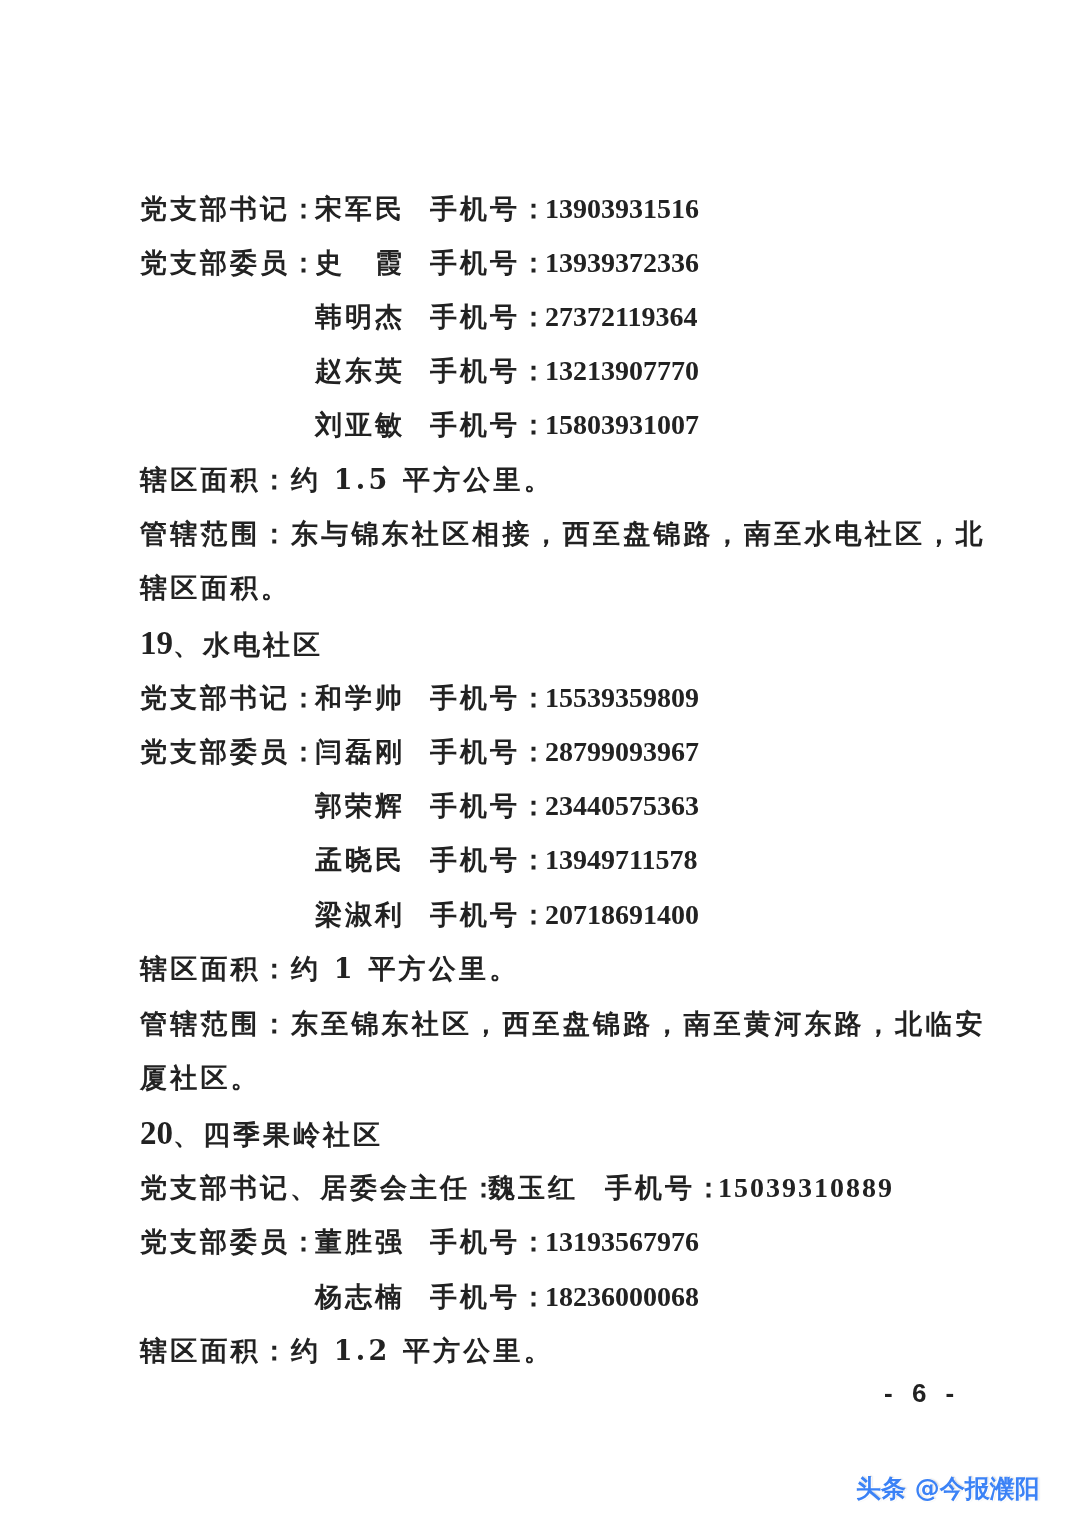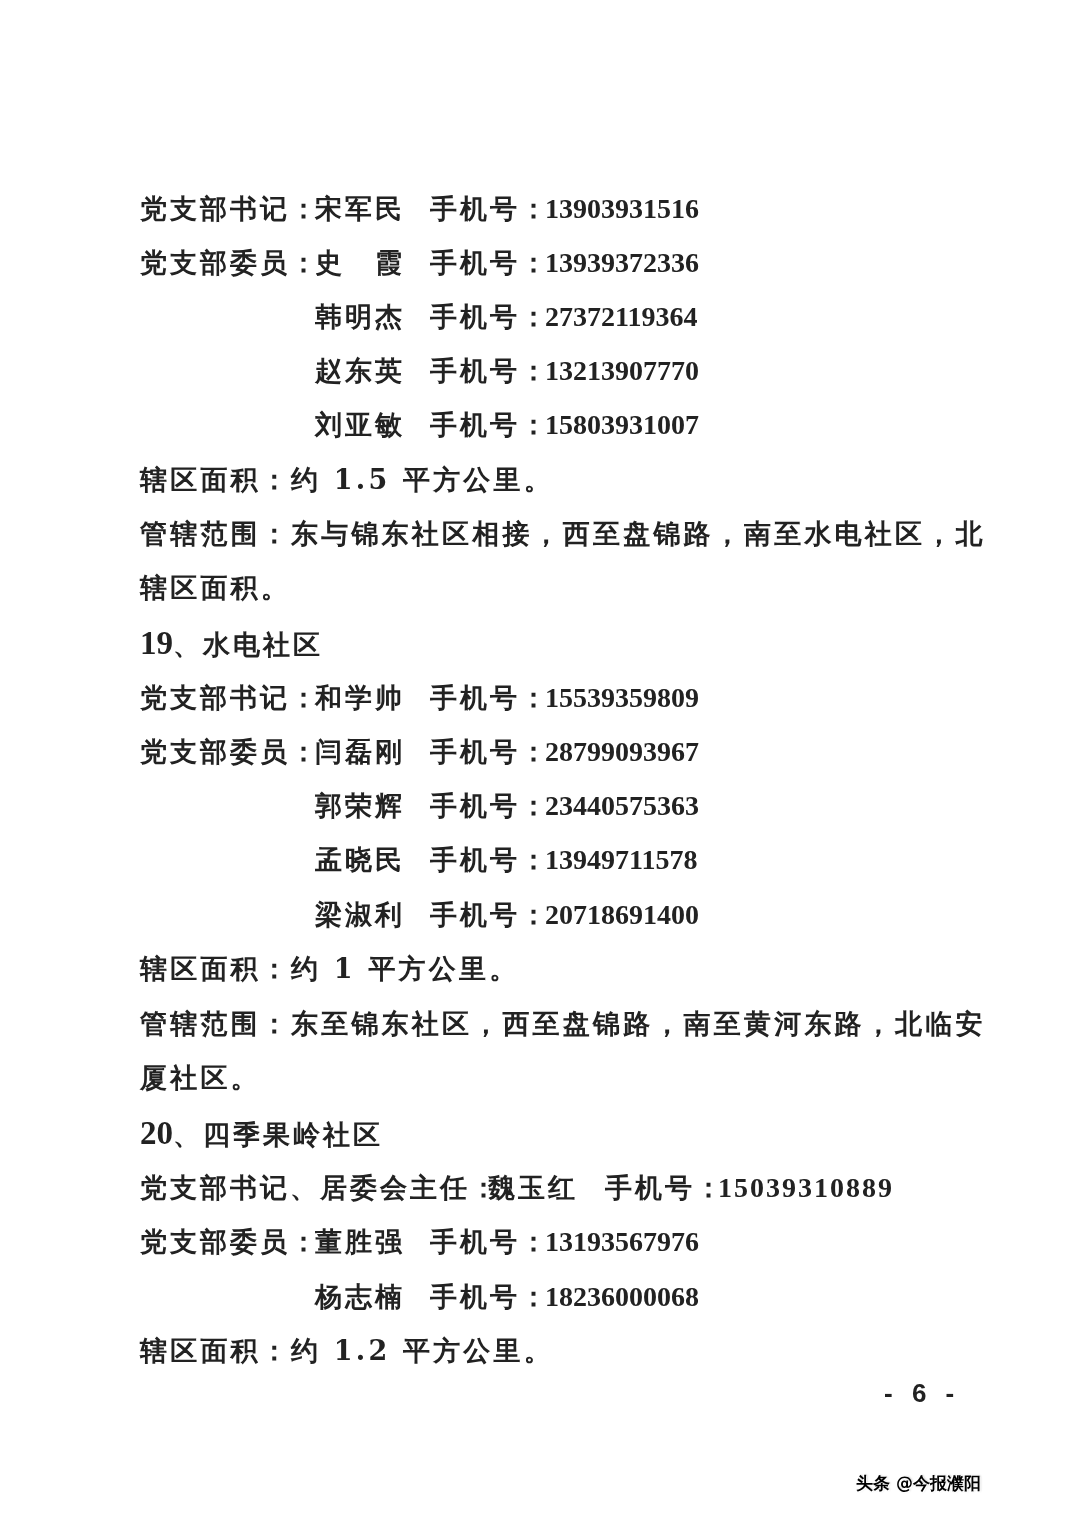--- a/index.html
+++ b/index.html
@@ -86,22 +86,22 @@
     font-family: "Liberation Sans", sans-serif;
     font-size: 26px;
     letter-spacing: 6px;
     color: #222;
   }
   .watermark {
     position: absolute;
     left: 856px;
     top: 1472px;
     font-family: "DejaVu Sans", sans-serif;
-    font-size: 17px;
-    color: #000000;
+    font-size: 25px;
+    color: #3b82f6;
     text-shadow: 1px 1px 0 #fff, -1px -1px 0 #fff, 1px 0 2px rgba(0,0,0,0.25);
     letter-spacing: 0px;
   }
 </style>
 </head>
 <body>
 
 <div class="page">
 
   <div class="line" style="top:191px">

